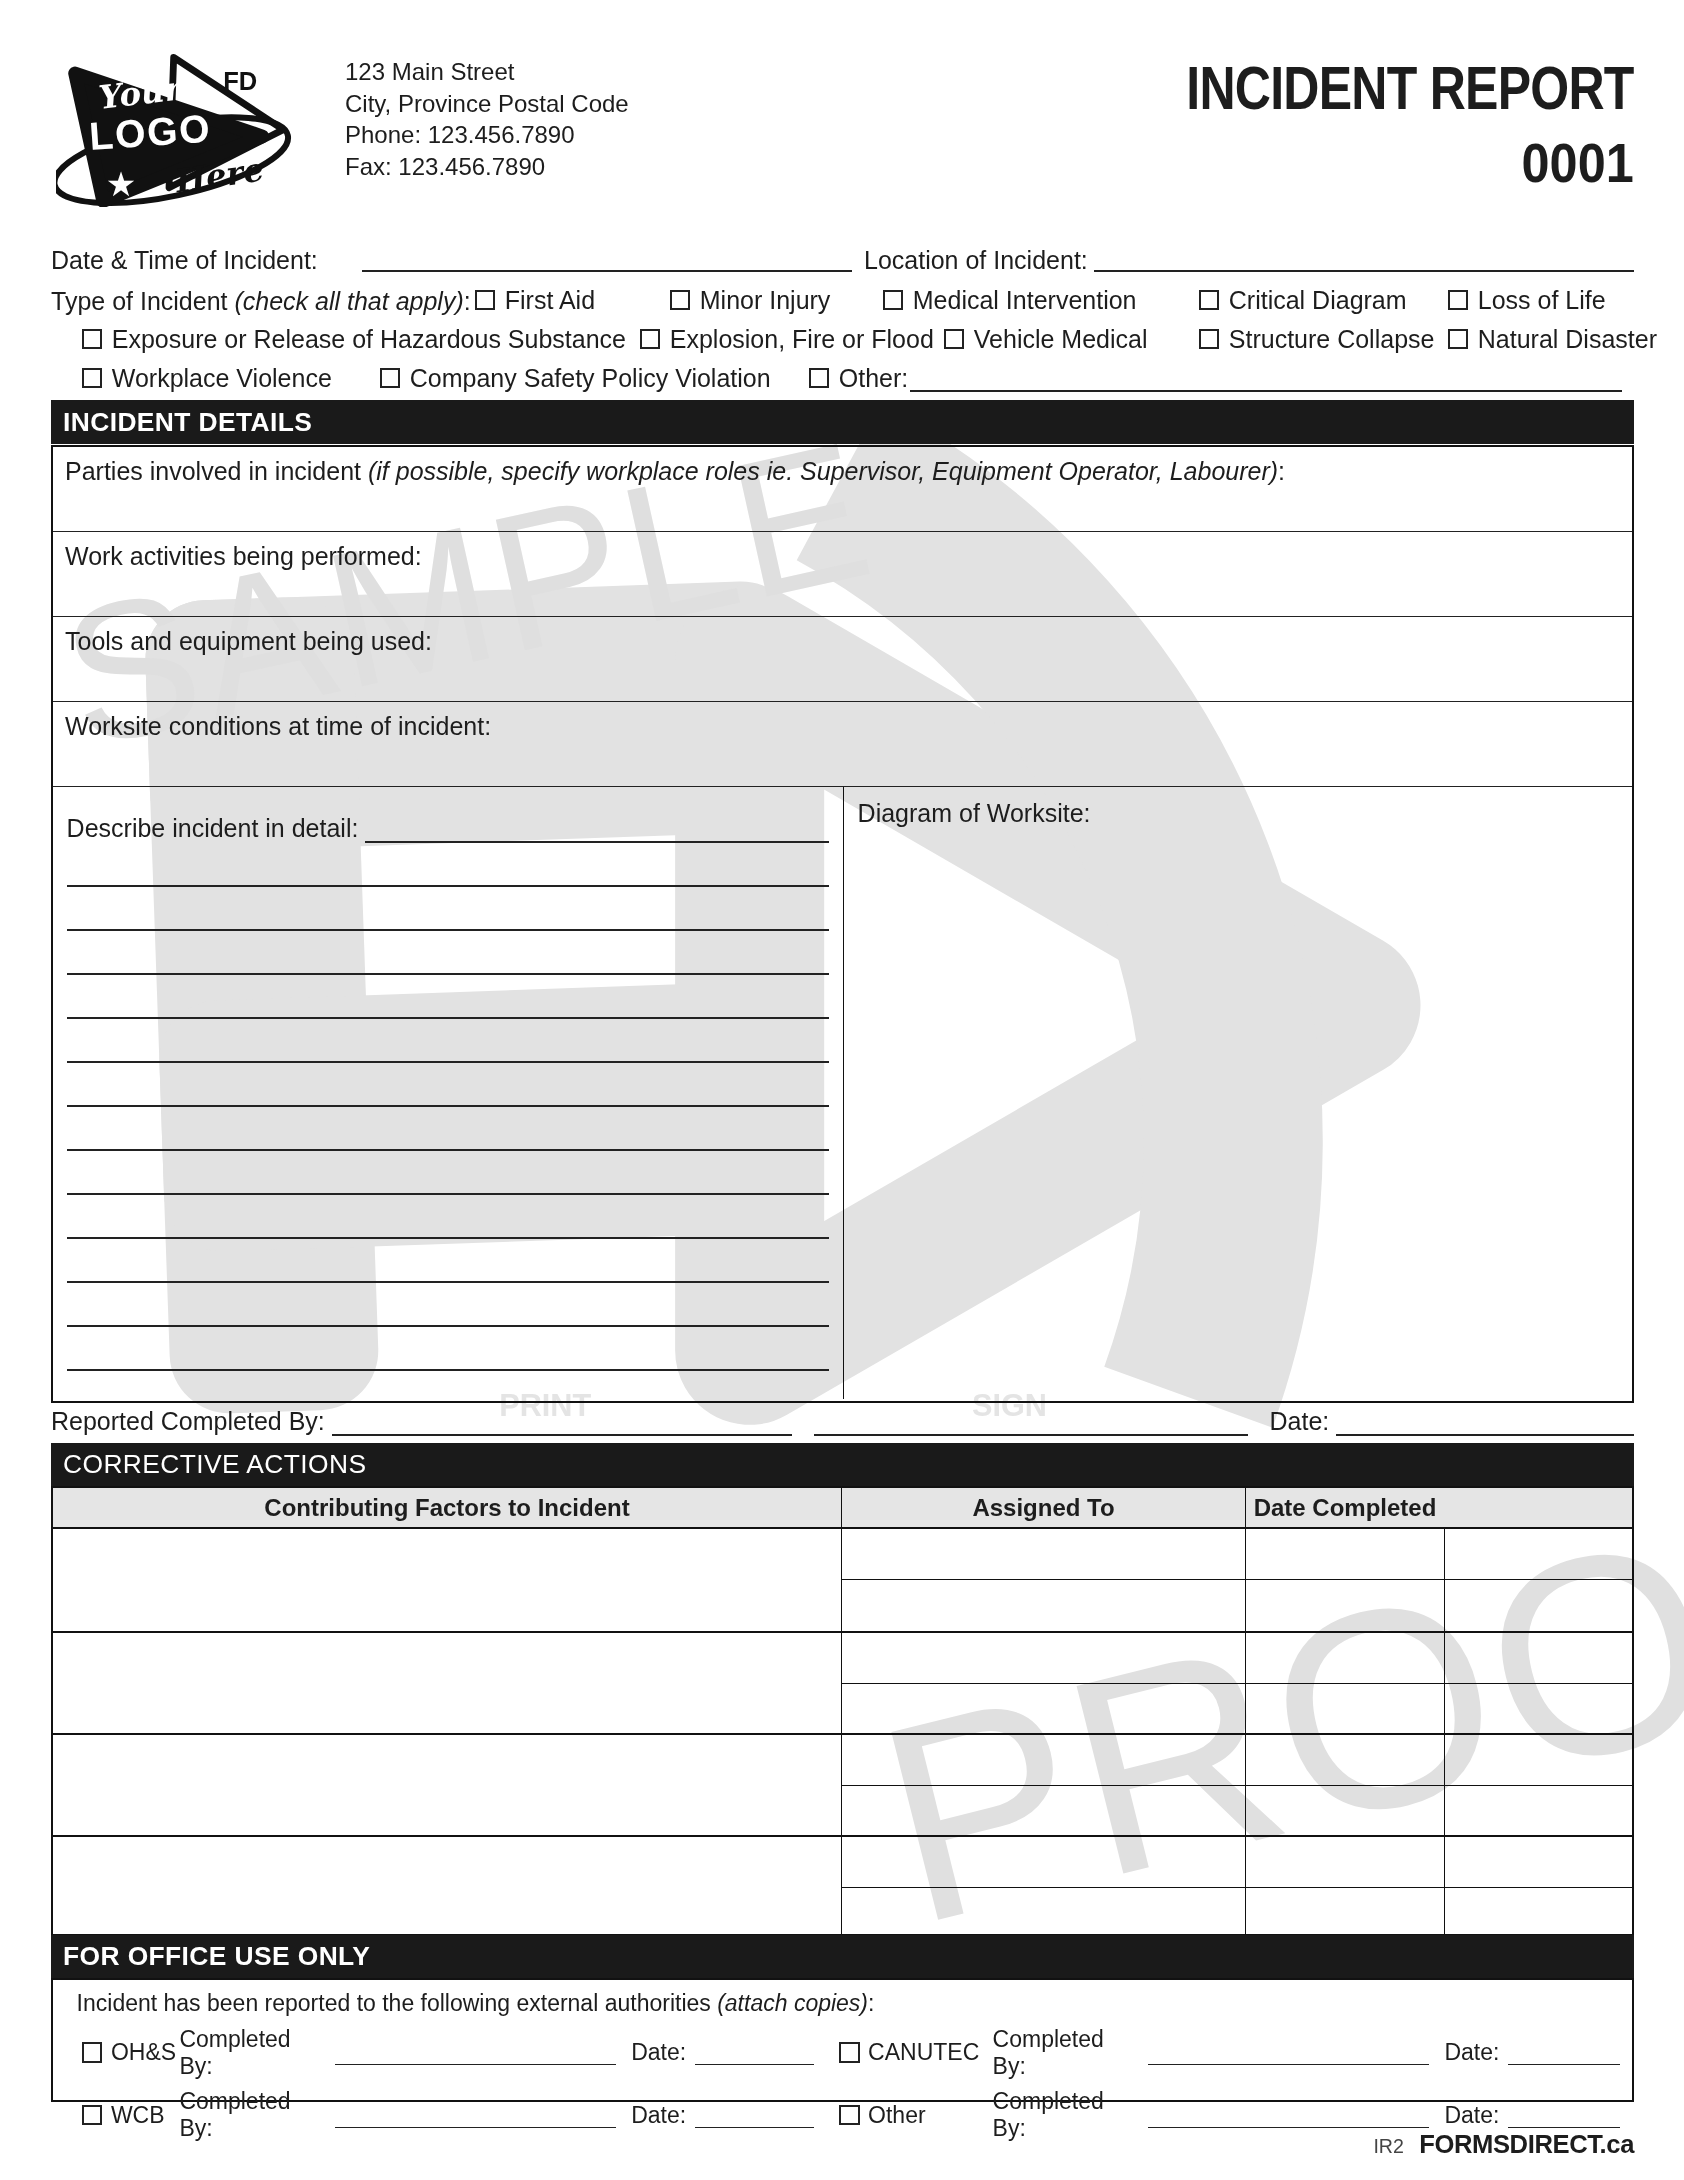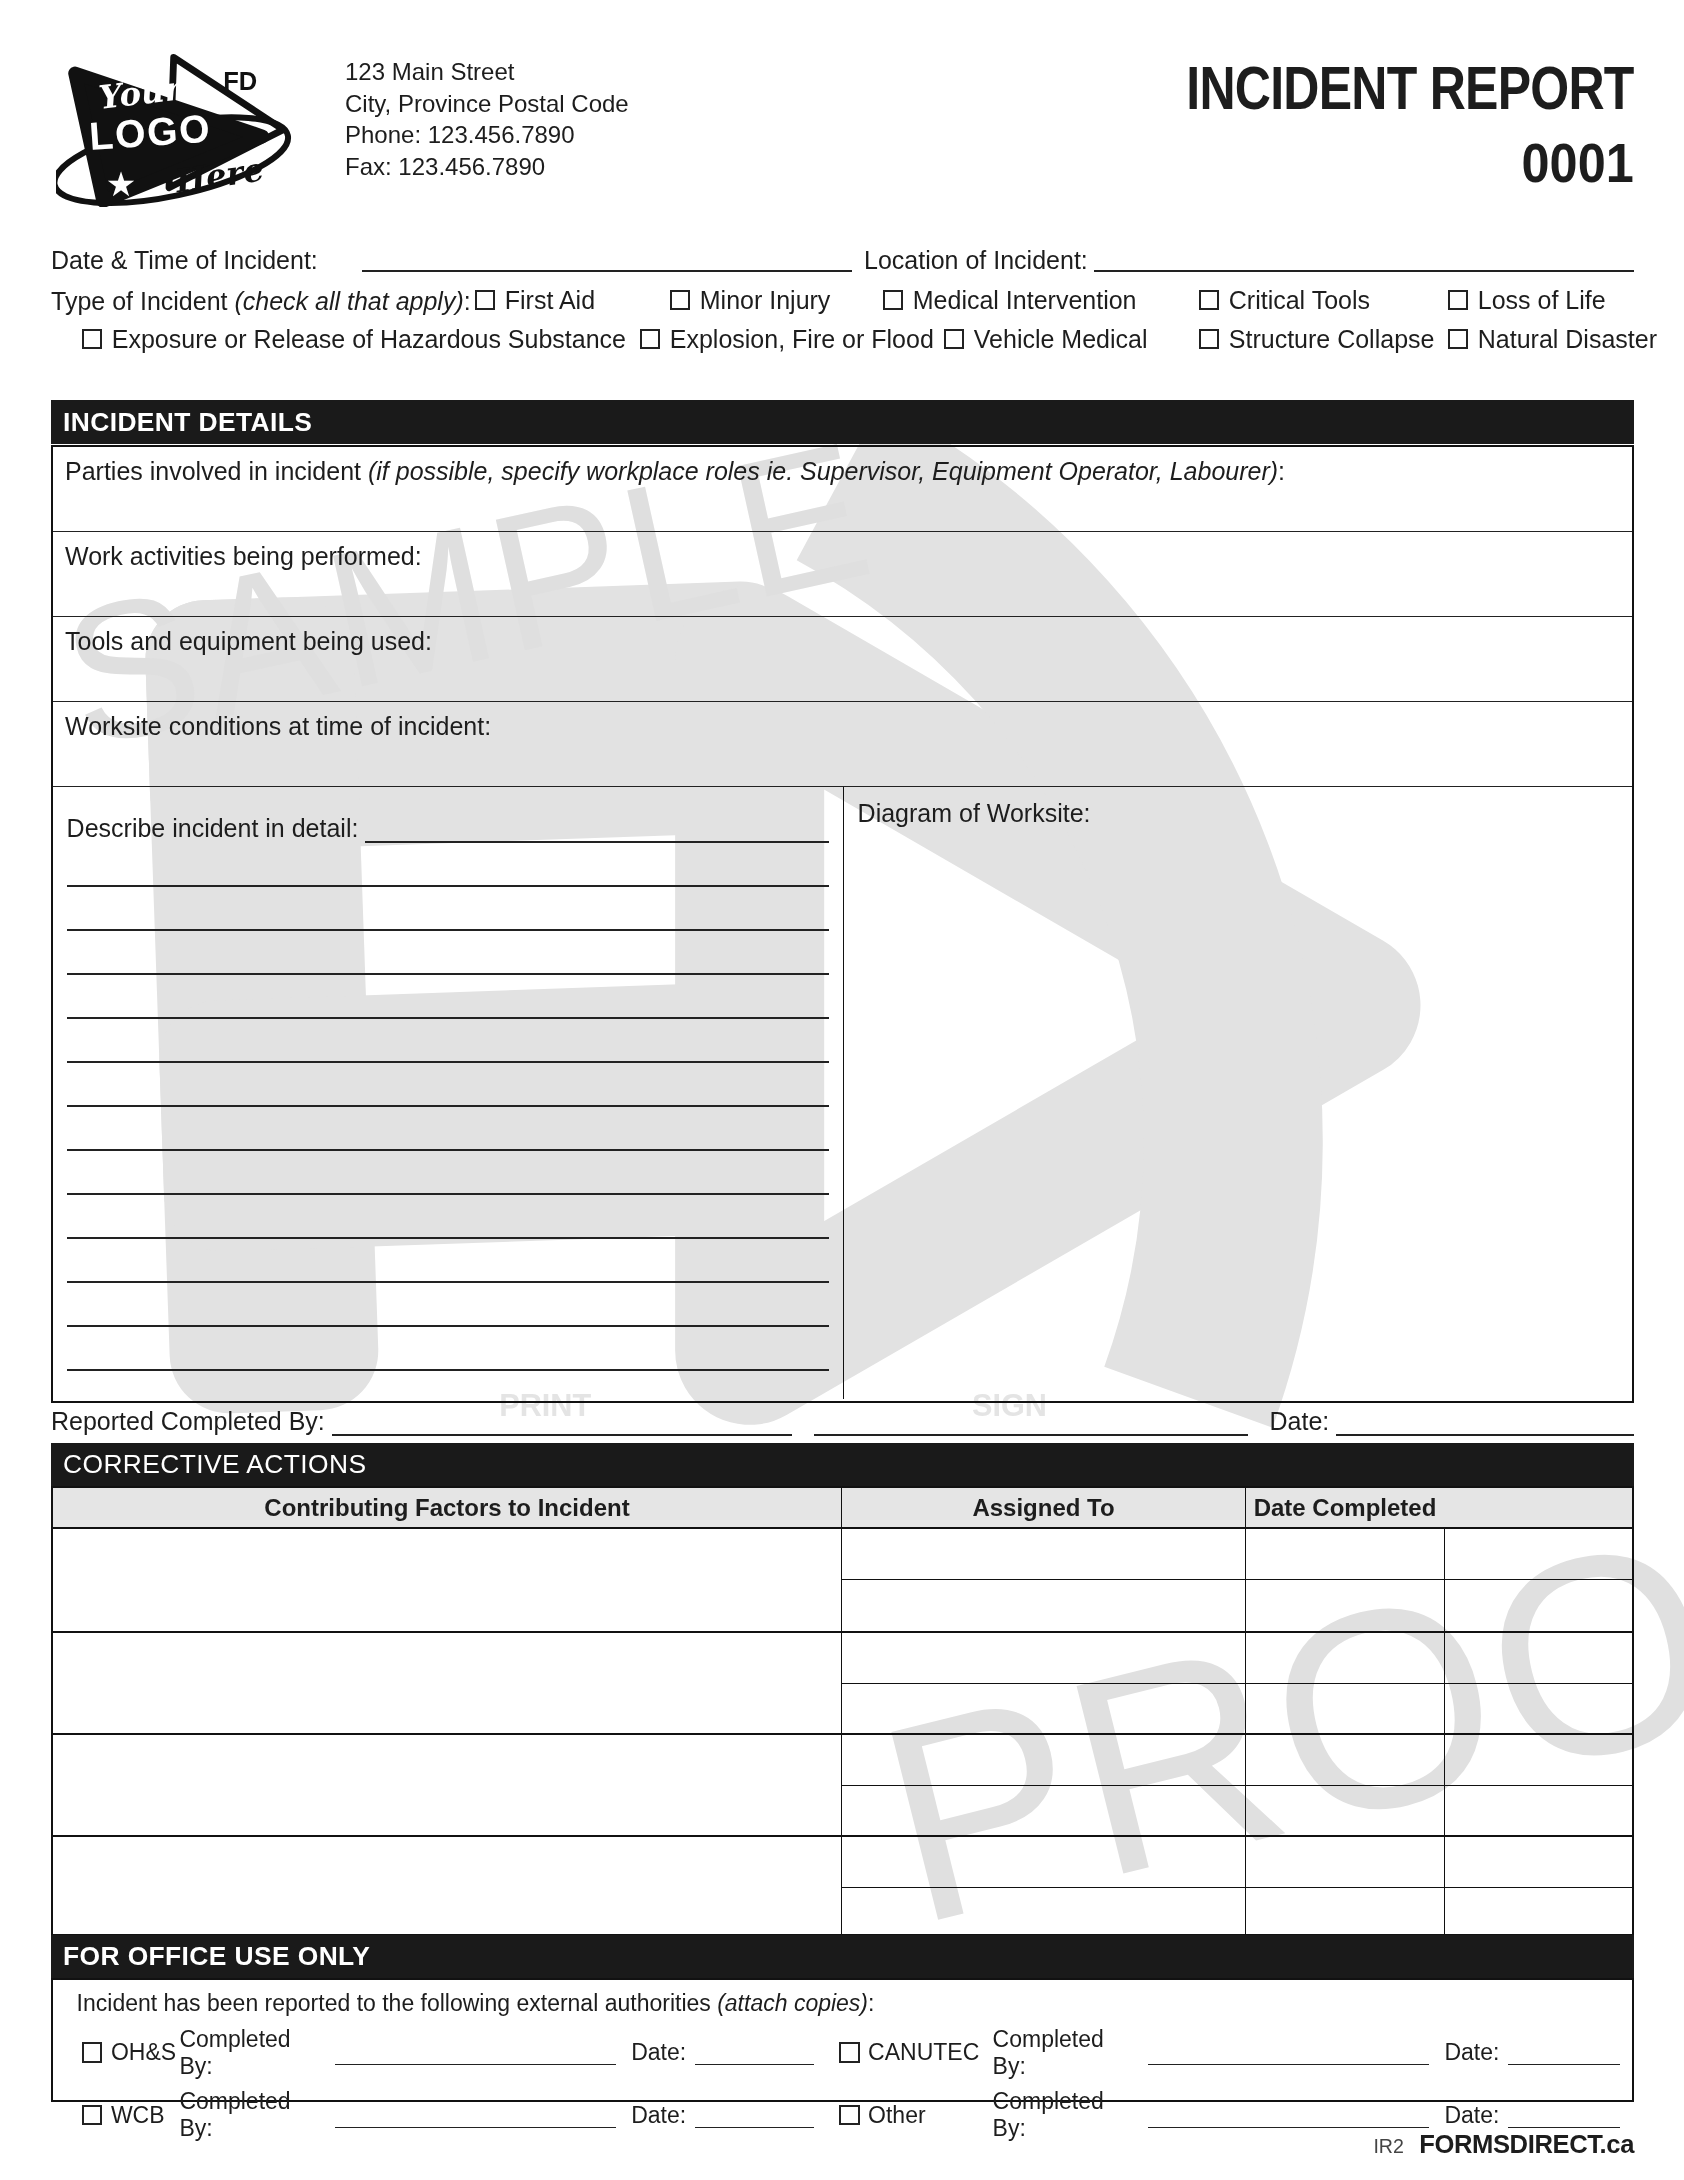--- a/index.html
+++ b/index.html
@@ -113,21 +113,21 @@
       <span class="cbi" style="left:589px;padding-left:30px;">
         <span class="cb"></span>
         <span>Minor Injury</span>
         </span>
       <span class="cbi" style="left:832px;align-items:center;">
         <span class="cb"></span>
         <span>Medical Intervention</span>
         </span>
       <span class="cbi" style="left:1148px;">
         <span class="cb"></span>
-        <span>Critical Tools</span>
+        <span>Critical Diagram</span>
         </span>
       <span class="cbi" style="left:1397px;">
         <span class="cb"></span>
         <span>Loss of Life</span>
         </span>
     </div>
 
     <div class="cbrow" style="top:322px;">
       <span class="cbi" style="left:31px;">
         <span class="cb"></span>
@@ -144,20 +144,35 @@
       <span class="cbi" style="left:1148px;">
         <span class="cb"></span>
         <span>Structure Collapse</span>
         </span>
       <span class="cbi" style="left:1397px;">
         <span class="cb"></span>
         <span>Natural Disaster</span>
         </span>
     </div>
 
+    <div class="cbrow" style="top:361px;">
+      <span class="cbi" style="left:31px;">
+        <span class="cb"></span>
+        <span>Workplace Violence</span>
+        </span>
+      <span class="cbi" style="left:329px;">
+        <span class="cb"></span>
+        <span>Company Safety Policy Violation</span>
+        </span>
+      <span class="cbi" style="left:758px;">
+        <span class="cb"></span>
+        <span>Other:</span>
+        </span>
+      <span class="blank abs" style="left:859px;right:12px;top:1.7px;"></span>
+    </div>
 
     <div class="secbar b700" style="top:400px;">
         <span>INCIDENT DETAILS</span>
       </div>
 
     <div class="abs" style="left:51px;top:445px;width:1583px;height:958px;border:2.6px solid #111;">
       <div class="fieldrow" style="height:85px;">
         <span>Parties involved in incident </span><span class="it">(if possible, specify workplace roles ie. Supervisor, Equipment Operator, Labourer)</span><span>:</span>
       </div>
       <div class="fieldrow" style="height:85px;">

